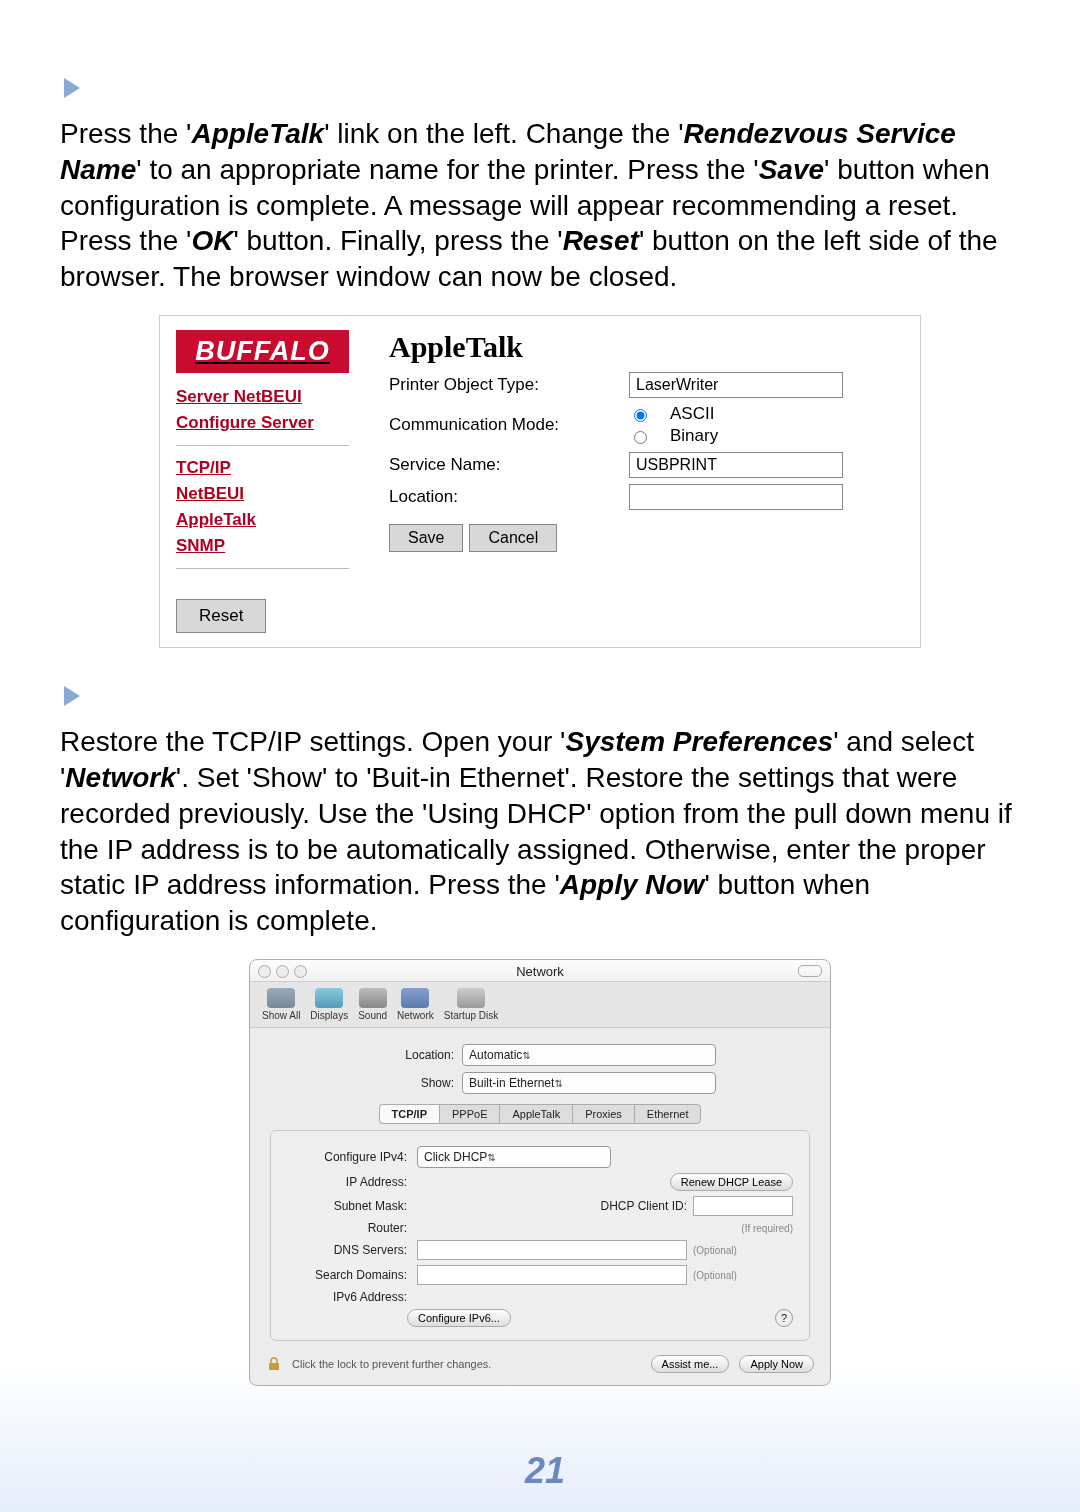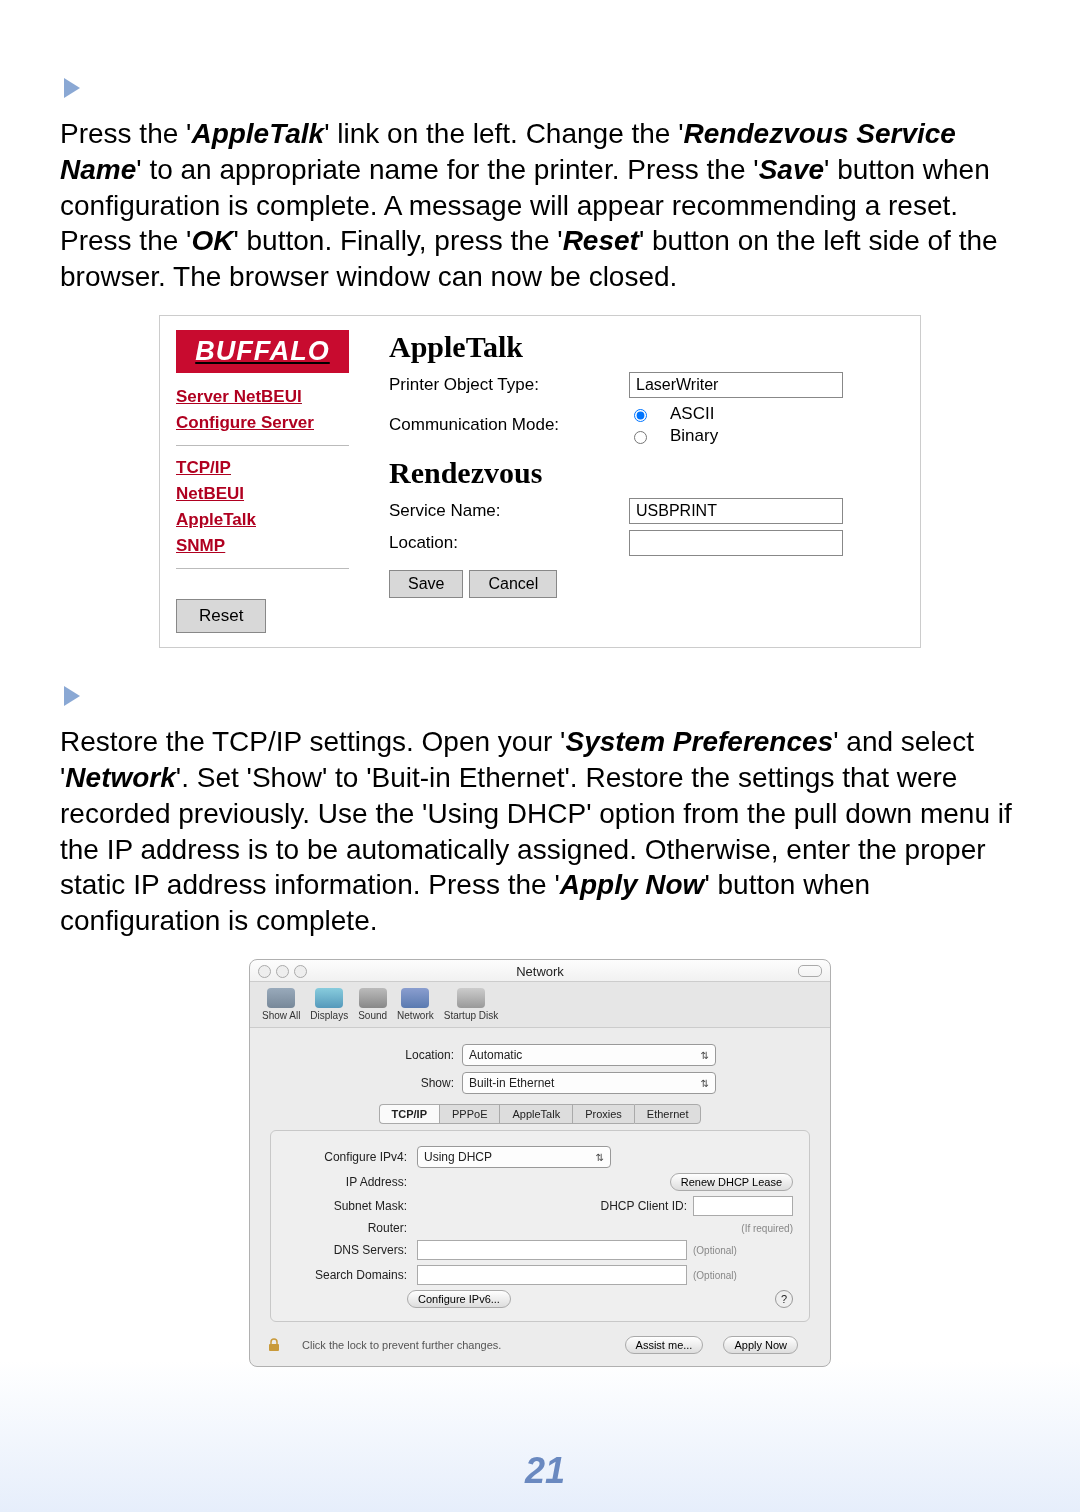--- a/index.html
+++ b/index.html
@@ -144,21 +144,21 @@
   .mac-ticon .gly { width: 28px; height: 20px; border-radius: 4px; margin-bottom: 2px; }
   .g1 { background: linear-gradient(#9ab, #789); }
   .g2 { background: linear-gradient(#8cd, #59b); }
   .g3 { background: linear-gradient(#bbb, #888); border-radius: 50%; }
   .g4 { background: linear-gradient(#8a9ecf, #5a7ab0); border-radius: 50%; }
   .g5 { background: linear-gradient(#ccc, #999); }
   .mac-body { padding: 10px 20px 6px 20px; }
   .mac-row { display: flex; align-items: center; justify-content: center; margin: 6px 0; }
   .mac-row .lbl { width: 90px; text-align: right; margin-right: 8px; }
   .mac-select {
-    display: inline-flex; align-items: center; justify-content: space-between;
+    display: inline-flex; align-items: center; 
     border: 1px solid #999; border-radius: 4px; background: #fdfdfd;
     width: 240px; height: 20px; padding: 0 6px; font-size: 12px;
     box-shadow: 0 1px 0 #fff inset;
   }
   .mac-select.small { width: 180px; }
   .mac-caret { font-size: 10px; color: #444; }
   .mac-tabs {
     display: flex; justify-content: center; margin: 10px 0 6px 0; gap: 0;
   }
   .mac-tab {
@@ -178,22 +178,22 @@
   .mac-textinput {
     border: 1px solid #aaa; background: #fff; height: 18px; width: 180px;
     padding: 0 4px;
   }
   .mac-btnsm {
     border: 1px solid #aaa; border-radius: 10px; padding: 2px 10px;
     background: linear-gradient(#fff, #ddd); font-size: 11px;
   }
   .mac-note { font-size: 10px; color: #888; margin-left: 6px; }
   .mac-footer {
-    display: flex; align-items: center; padding: 8px 32px 0 16px;
-    gap: 20px; font-size: 11px; color: #555;
+    display: flex; align-items: center; padding: 8px 16px 0 16px;
+    gap: 10px; font-size: 11px; color: #555;
   }
   .mac-lock { width: 16px; height: 16px; }
   .mac-q {
     display: inline-flex; align-items: center; justify-content: center;
     width: 16px; height: 16px; border-radius: 50%; border: 1px solid #999;
     font-size: 11px; margin-left: auto;
   }
 
   .page-num {
     position: absolute; left: 10px; right: 0; bottom: 20px;
@@ -242,21 +242,20 @@
           <label class="buf-radio">
             <input type="radio" checked="" style="">
             <span>ASCII</span>
           </label>
           <label class="buf-radio">
             <input type="radio" style="">
             <span>Binary</span>
           </label>
         </div>
       </div>
-      <h2 class="buf-h" style="margin-top:10px;">Rendezvous</h2>
       <div class="buf-row">
         <span class="buf-lbl">Service Name:</span>
         <input class="buf-input" value="USBPRINT" style="">
       </div>
       <div class="buf-row">
         <span class="buf-lbl">Location:</span>
         <input class="buf-input" value="" style="">
       </div>
       <div class="buf-row" style="margin-top:14px;">
         <button class="buf-btn">Save</button>
@@ -329,21 +328,21 @@
         <span class="mac-tab">PPPoE</span>
         <span class="mac-tab">AppleTalk</span>
         <span class="mac-tab">Proxies</span>
         <span class="mac-tab">Ethernet</span>
       </div>
 
       <div class="mac-panel">
         <div class="mac-field">
           <span class="flbl">Configure IPv4:</span>
           <span class="mac-select small">
-            <span>Using DHCP</span>
+            <span>Click DHCP</span>
             <span class="mac-caret">⇅</span>
           </span>
         </div>
         <div class="mac-field">
           <span class="flbl">IP Address:</span>
           <span class="fval"></span>
           <button class="mac-btnsm">Renew DHCP Lease</button>
         </div>
         <div class="mac-field">
           <span class="flbl">Subnet Mask:</span>
@@ -358,20 +357,24 @@
         </div>
         <div class="mac-field">
           <span class="flbl">DNS Servers:</span>
           <input class="mac-textinput" style="width: 260px;">
           <span class="mac-note">(Optional)</span>
         </div>
         <div class="mac-field">
           <span class="flbl">Search Domains:</span>
           <input class="mac-textinput" style="width: 260px;">
           <span class="mac-note">(Optional)</span>
+        </div>
+        <div class="mac-field">
+          <span class="flbl">IPv6 Address:</span>
+          <span class="fval"></span>
         </div>
         <div class="mac-field" style="justify-content:flex-start;">
           <span style="width:120px;"></span>
           <button class="mac-btnsm">Configure IPv6...</button>
           <span class="mac-q">?</span>
         </div>
       </div>
     </div>
     <div class="mac-footer">
       <span class="mac-lock">

